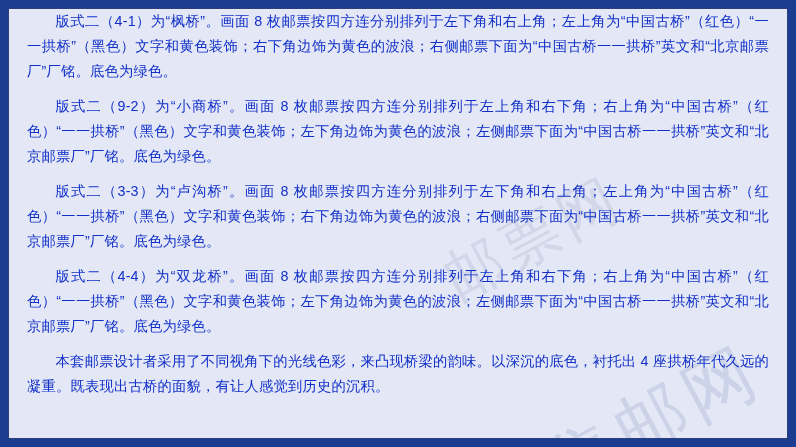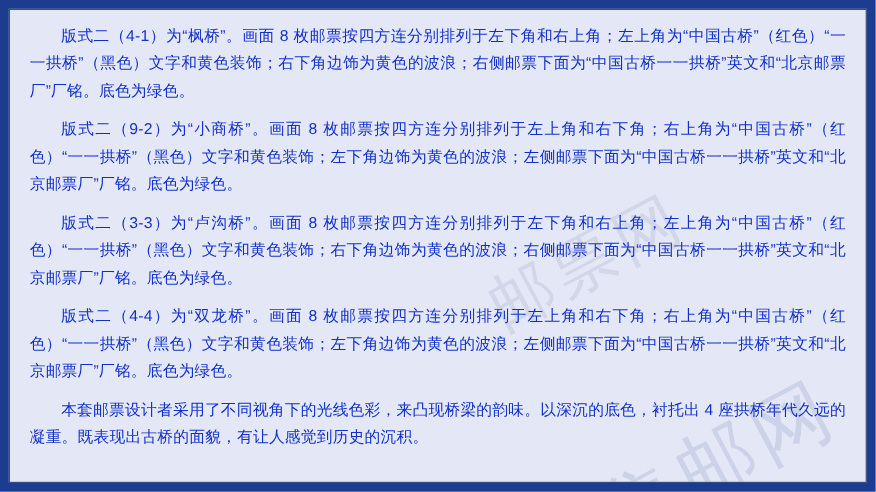--- a/index.html
+++ b/index.html
@@ -40,21 +40,21 @@
     font-family: "Liberation Serif", serif;
   }
   .watermark.two {
     right: 150px;
     bottom: 210px;
     font-size: 58px;
     color: rgba(120, 135, 180, 0.18);
   }
   .content {
     position: relative;
-    padding: 12px 18px 0 18px;
+    padding: 0 18px 0 18px;
     z-index: 2;
   }
   p.para {
     margin: 0 0 10px 0;
     color: #1230c8;
     font-size: 14.3px;
     line-height: 25px;
     text-indent: 2em;
     text-align: justify;
     font-family: "Liberation Sans", sans-serif;

